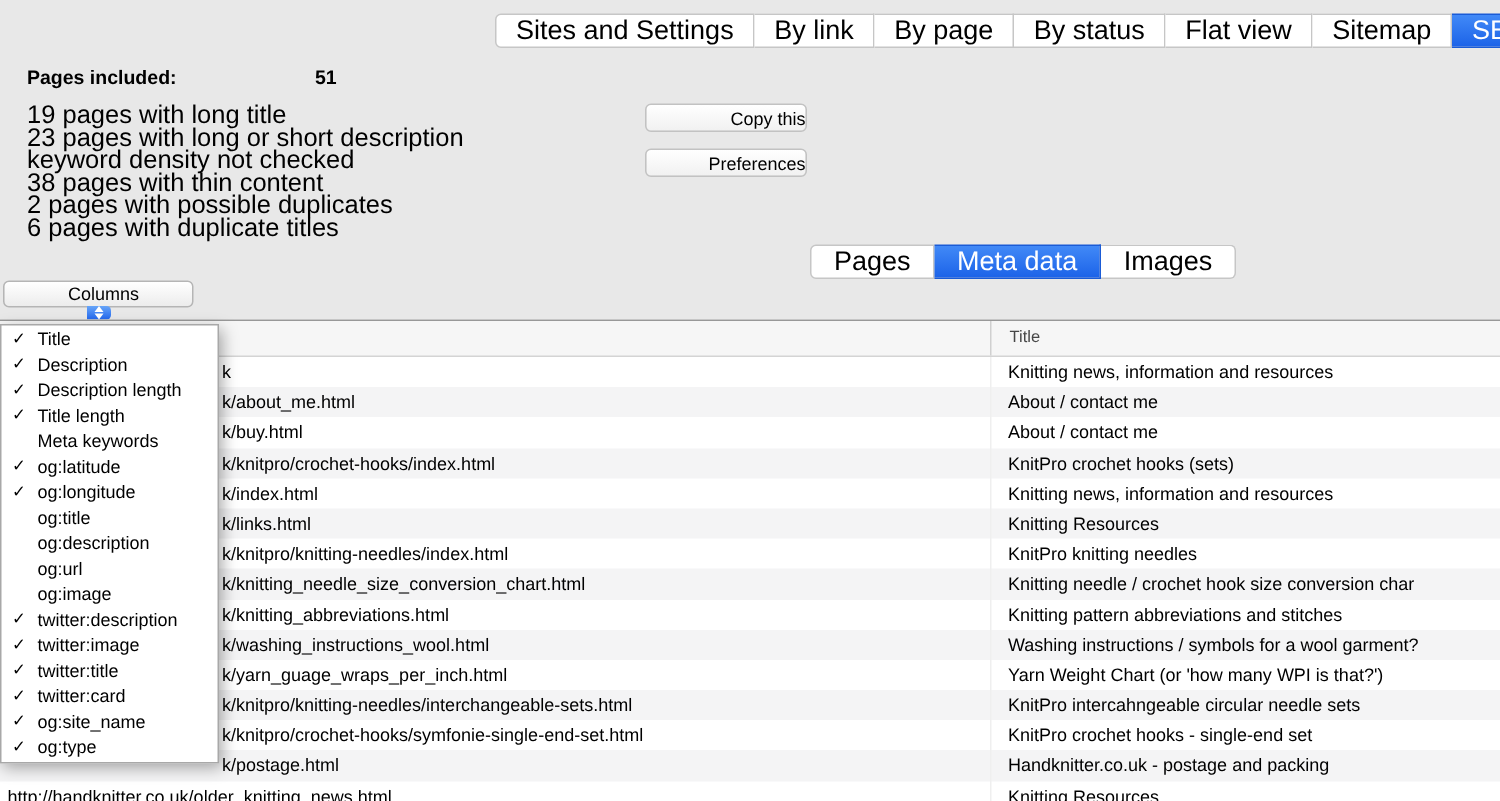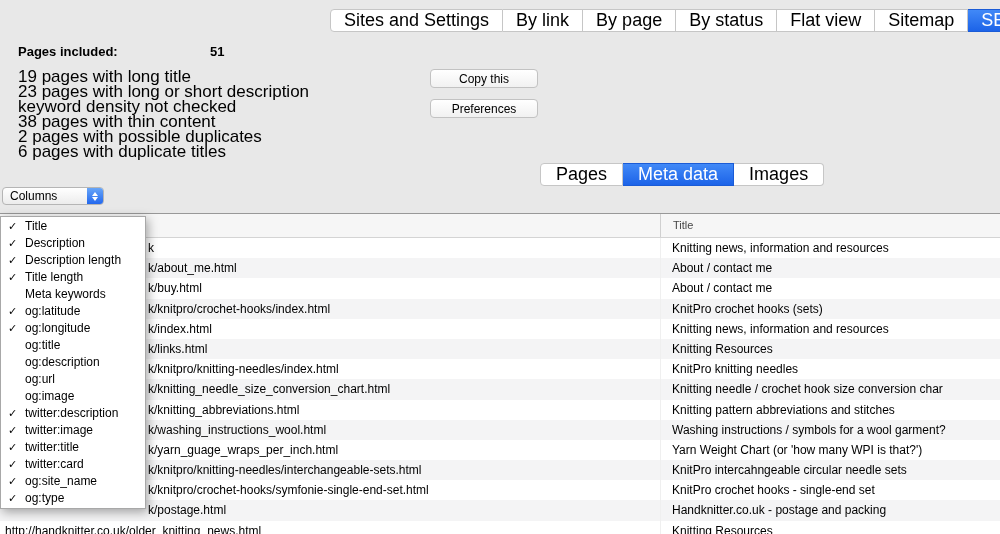--- a/index.html
+++ b/index.html
@@ -44,34 +44,35 @@
   
   .push-btn{
     position:absolute;
     width:108px;height:19px;
     background:linear-gradient(#ffffff,#f1f1f1);
     border:1px solid #c2c2c2;
     border-radius:4px;
     font-size:12px;
     font-family:inherit;
     color:#000;
-    text-align:center;
+    text-align:right;
   }
   .copy-btn{left:430px;top:69px}
   .prefs-btn{left:430px;top:99px}
 
   
   .columns-popup{
     position:absolute;left:2px;top:187px;
-    width:102px;height:18px;
+    width:127px;height:18px;
     background:linear-gradient(#ffffff,#ececec);
     border:1px solid #b5b5b5;
     border-radius:4px;
     display:flex;align-items:center;
     font-size:12px;
+    flex-direction:column;
   }
   .popup-label{flex:1;padding-left:7px;line-height:16px}
   .popup-caret{
     width:16px;height:16px;
     background:linear-gradient(#67a5f8,#2368ee);
     border-radius:0 3px 3px 0;
     display:flex;flex-direction:column;align-items:center;justify-content:center;gap:1px;
   }
   .popup-caret .up{width:0;height:0;border-left:3px solid transparent;border-right:3px solid transparent;border-bottom:4px solid #fff}
   .popup-caret .down{width:0;height:0;border-left:3px solid transparent;border-right:3px solid transparent;border-top:4px solid #fff}

